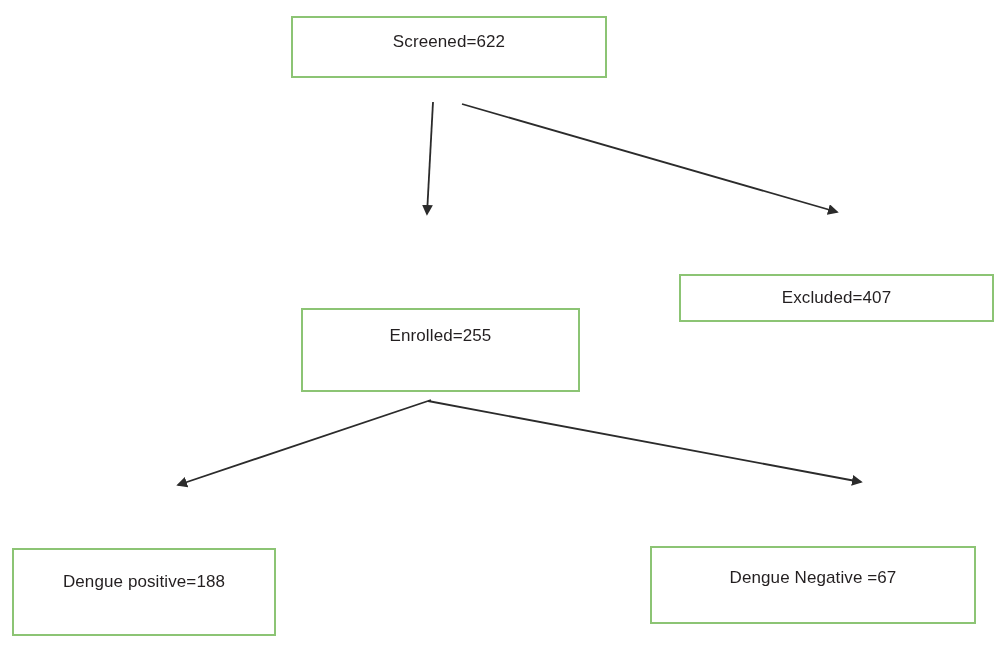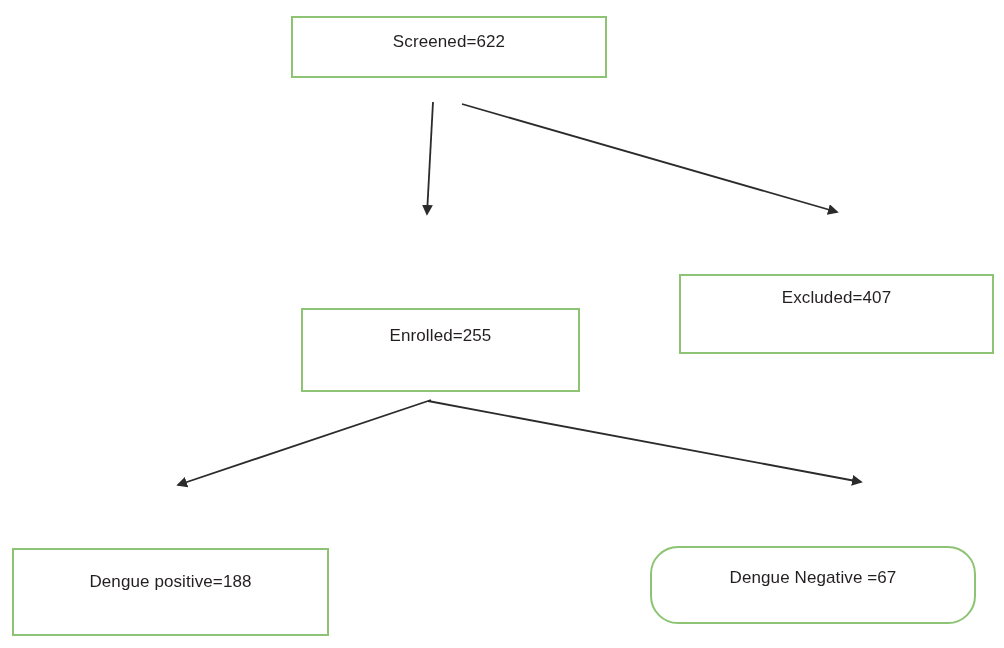--- a/index.html
+++ b/index.html
@@ -39,30 +39,30 @@
     color: #231f20;
     font-size: 17px;
     font-family: "Liberation Sans", sans-serif;
     letter-spacing: 0.1px;
     white-space: nowrap;
   }
   
   #node-screened   { left: 291px; top: 16px;  width: 316px; height: 62px; }
   #node-screened   .node-label { top: 14px; }
 
-  #node-excluded   { left: 679px; top: 274px; width: 315px; height: 80px; }
+  #node-excluded   { left: 679px; top: 274px; width: 315px; height: 48px; }
   #node-excluded   .node-label { top: 12px; }
 
   #node-enrolled   { left: 301px; top: 308px; width: 279px; height: 84px; }
   #node-enrolled   .node-label { top: 16px; }
 
-  #node-positive   { left: 12px;  top: 548px; width: 317px; height: 88px; }
+  #node-positive   { left: 12px;  top: 548px; width: 264px; height: 88px; }
   #node-positive   .node-label { top: 22px; }
 
-  #node-negative   { left: 650px; top: 546px; width: 326px; height: 78px; border-radius: 28px; }
+  #node-negative   { left: 650px; top: 546px; width: 326px; height: 78px; }
   #node-negative   .node-label { top: 20px; }
 </style>
 </head>
 <body>
 
 <div id="canvas">
 
   <svg id="arrow-layer" viewBox="0 0 1004 648" width="1004" height="648" xmlns="http://www.w3.org/2000/svg">
     <defs>
       <marker id="head" markerWidth="6" markerHeight="6" refX="5" refY="3" orient="auto" markerUnits="strokeWidth">

